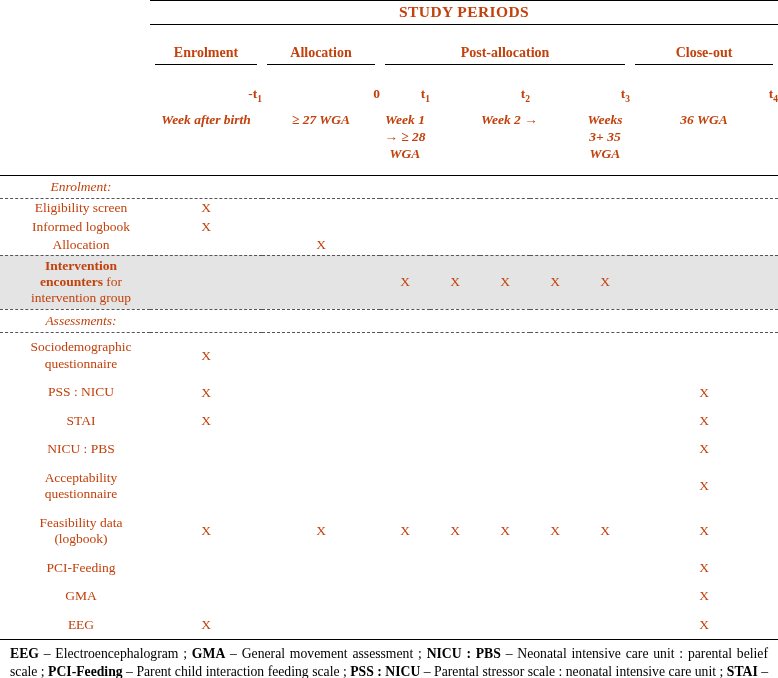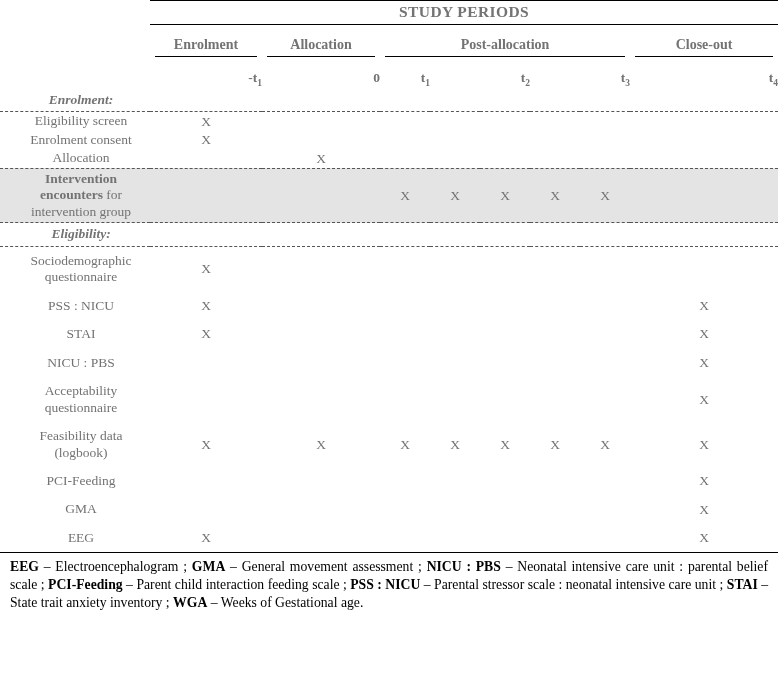--- a/index.html
+++ b/index.html
@@ -1,45 +1,45 @@
 <!DOCTYPE html>
 <html><head>
 <meta charset="utf-8">
 <style>
   html,body{margin:0;padding:0;}
   body{
     width:778px;height:678px;overflow:hidden;background:#ffffff;color:#000;
     font-family:"Liberation Serif","DejaVu Serif",serif;
   }
   table{
-    border-collapse:collapse;table-layout:fixed;width:778px;font-size:13.5px;color:#737373;
+    border-collapse:collapse;table-layout:fixed;width:778px;font-size:13.5px;color:#c2410c;
   }
   .col-label{width:150px}.col-enrol{width:112px}.col-alloc{width:118px}
   .col-p{width:50px}.col-close{width:148px}
   td,th{vertical-align:middle;font-weight:normal;}
   .corner{border:none;}
   .title{
     font-size:15.5px;font-weight:bold;text-align:center;letter-spacing:.4px;
     border-top:1.5px solid #000;border-bottom:1.5px solid #000;padding:2px 0 3px;
   }
   .period{font-weight:bold;font-size:14px;text-align:center;padding:2px 0 0;}
-  .period .u{border-bottom:1.5px solid #000;padding:2px 0 3px;margin:8px 5px;}
+  .period .u{border-bottom:1.5px solid #000;padding:2px 0 3px;margin:16px 5px;}
   .tp{font-weight:bold;font-size:13.5px;text-align:right;padding:5px 0 3px;}
   .tp sub{font-size:9.5px;line-height:0;}
   .desc{
     font-weight:bold;font-style:italic;font-size:13.5px;text-align:center;
     vertical-align:top;padding:7px 1px 12px;line-height:1.25;
   }
   tr.desc-row > td, tr.desc-row > th{border-bottom:1.5px solid #000;}
   .nw{white-space:nowrap;}
   tbody{border-bottom:1.5px solid #000;}
   td.lbl{text-align:center;padding:6px 8px 6px 20px;line-height:1.22;}
   td.cell{text-align:center;padding:6px 0;}
   tr.section td{padding-top:3px;padding-bottom:3px;}
-  tr.section td.lbl{font-weight:bold;font-style:italic;}
+  tr.section td.lbl{font-weight:normal;font-style:italic;}
   tr.compact td{padding-top:1px;padding-bottom:1px;}
   tr.shaded td{padding-top:2px;padding-bottom:2px;margin-left:43px;}
   tr.dashed td{border-bottom:1px dashed #555;}
   .footnote{
     width:758px;padding:5px 10px 4px 10px;font-size:13.7px;line-height:1.3;
     text-align:justify;
   }
   .footnote b{font-weight:bold;}
 </style>
 </head>
@@ -81,20 +81,31 @@
       <td class="corner"></td>
       <th class="tp"><span>-t</span><sub>1</sub></th>
       <th class="tp"><span>0</span><sub></sub></th>
       <th class="tp"><span>t</span><sub>1</sub></th>
       <th class="tp"></th>
       <th class="tp"><span>t</span><sub>2</sub></th>
       <th class="tp"></th>
       <th class="tp"><span>t</span><sub>3</sub></th>
       <th class="tp"><span>t</span><sub>4</sub></th>
     </tr>
+    <tr class="desc-row">
+      <td class="corner"></td>
+      <th class="desc">Week after birth</th>
+      <th class="desc">≥ 27 WGA</th>
+      <th class="desc">Week 1 → ≥ 28 WGA</th>
+      <th class="desc"></th>
+      <th class="desc nw">Week 2 →</th>
+      <th class="desc"></th>
+      <th class="desc">Weeks 3+ 35 WGA</th>
+      <th class="desc">36 WGA</th>
+    </tr>
   </thead>
   <tbody id="matrix-body">
       <tr class="section dashed">
         <td class="lbl">Enrolment:</td>
         <td class="cell"></td>
         <td class="cell"></td>
         <td class="cell"></td>
         <td class="cell"></td>
         <td class="cell"></td>
         <td class="cell"></td>
@@ -106,21 +117,21 @@
         <td class="cell">X</td>
         <td class="cell"></td>
         <td class="cell"></td>
         <td class="cell"></td>
         <td class="cell"></td>
         <td class="cell"></td>
         <td class="cell"></td>
         <td class="cell"></td>
       </tr>
       <tr class="compact">
-        <td class="lbl">Enrolment consent</td>
+        <td class="lbl">Informed logbook</td>
         <td class="cell">X</td>
         <td class="cell"></td>
         <td class="cell"></td>
         <td class="cell"></td>
         <td class="cell"></td>
         <td class="cell"></td>
         <td class="cell"></td>
         <td class="cell"></td>
       </tr>
       <tr class="compact dashed">
@@ -139,21 +150,21 @@
         <td class="cell" style="background: rgb(228, 228, 228);"></td>
         <td class="cell" style="background: rgb(228, 228, 228);"></td>
         <td class="cell" style="background: rgb(228, 228, 228);">X</td>
         <td class="cell" style="background: rgb(228, 228, 228);">X</td>
         <td class="cell" style="background: rgb(228, 228, 228);">X</td>
         <td class="cell" style="background: rgb(228, 228, 228);">X</td>
         <td class="cell" style="background: rgb(228, 228, 228);">X</td>
         <td class="cell" style="background: rgb(228, 228, 228);"></td>
       </tr>
       <tr class="section dashed">
-        <td class="lbl">Eligibility:</td>
+        <td class="lbl">Assessments:</td>
         <td class="cell"></td>
         <td class="cell"></td>
         <td class="cell"></td>
         <td class="cell"></td>
         <td class="cell"></td>
         <td class="cell"></td>
         <td class="cell"></td>
         <td class="cell"></td>
       </tr>
       <tr>

